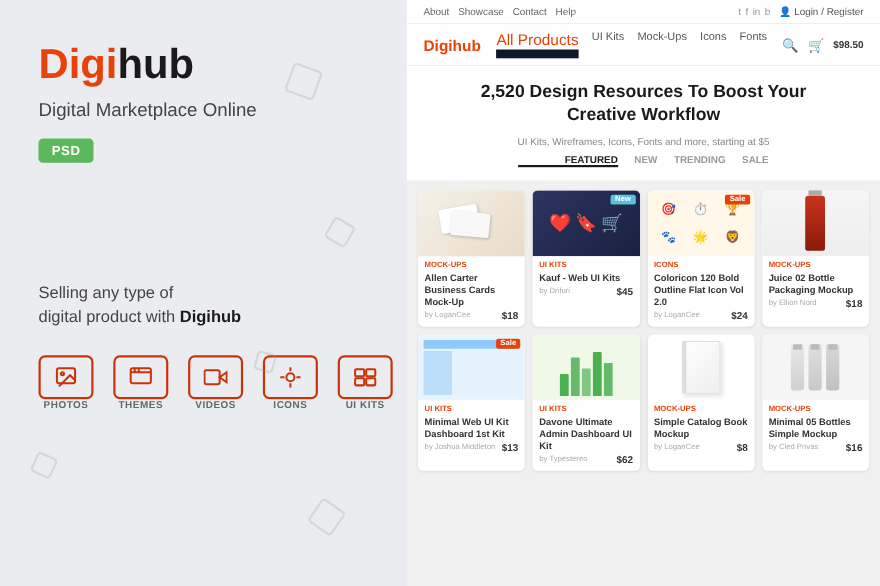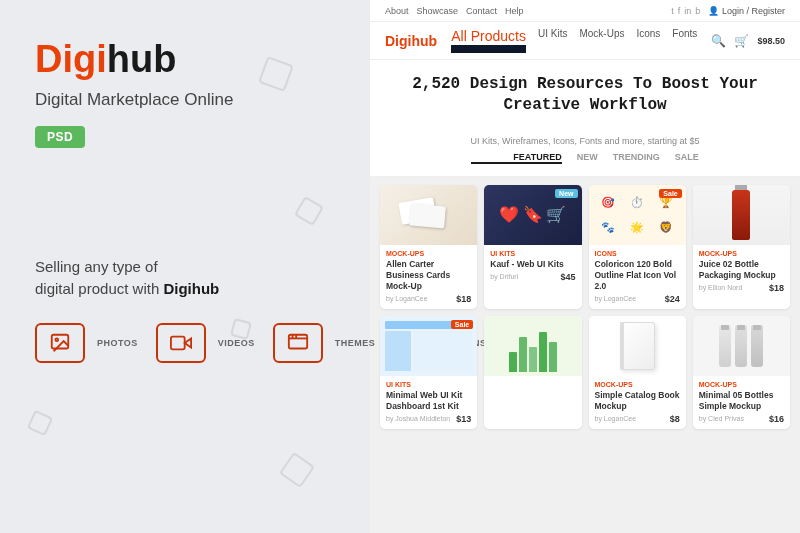--- a/index.html
+++ b/index.html
@@ -74,23 +74,23 @@
 
     .icons-row {
       display: flex;
       gap: 18px;
       margin-top: 22px;
       align-items: flex-start;
     }
 
     .icon-item {
       display: flex;
-      flex-direction: row;
-      align-items: center;
-      gap: 12px;
+      flex-direction: column;
+      align-items: center;
+      gap: 0;
     }
 
     .icon-box {
       width: 50px;
       height: 40px;
       border: 2px solid #c8340a;
       border-radius: 6px;
       display: flex;
       align-items: center;
       justify-content: center;
@@ -211,22 +211,21 @@
       padding: 14px 15px 10px;
       text-align: center;
       border-bottom: 1px solid #eee;
     }
 
     .hero-title {
       font-size: 16px;
       font-weight: 700;
       color: #1a1a1a;
       line-height: 1.3;
-      margin-bottom: 20px;
-      font-family: Liberation Mono, monospace;
+      margin-bottom: 8px;
     }
 
     .hero-sub {
       font-size: 9px;
       color: #888;
       margin-bottom: 6px;
     }
 
     .filter-tabs {
       display: flex;
@@ -382,37 +381,37 @@
           <circle cx="8.5" cy="8.5" r="1.5"></circle>
           <polyline points="21,15 16,10 5,21"></polyline>
         </svg>
       </div>
       <span class="icon-label">PHOTOS</span>
     </div>
 
     <div class="icon-item">
       <div class="icon-box">
         <svg class="icon-svg" viewBox="0 0 24 24" fill="none" stroke="#c8340a" stroke-width="2">
-          <polygon points="23,7 16,12 23,17"></polygon>
-          <rect x="1" y="5" width="15" height="14" rx="2"></rect>
-        </svg>
-      </div>
-      <span class="icon-label">VIDEOS</span>
-    </div>
-
-    <div class="icon-item">
-      <div class="icon-box">
-        <svg class="icon-svg" viewBox="0 0 24 24" fill="none" stroke="#c8340a" stroke-width="2">
           <rect x="2" y="3" width="20" height="15" rx="2"></rect>
           <line x1="2" y1="7" x2="22" y2="7"></line>
           <line x1="6" y1="3" x2="6" y2="7"></line>
           <line x1="10" y1="3" x2="10" y2="7"></line>
         </svg>
       </div>
       <span class="icon-label">THEMES</span>
+    </div>
+
+    <div class="icon-item">
+      <div class="icon-box">
+        <svg class="icon-svg" viewBox="0 0 24 24" fill="none" stroke="#c8340a" stroke-width="2">
+          <polygon points="23,7 16,12 23,17"></polygon>
+          <rect x="1" y="5" width="15" height="14" rx="2"></rect>
+        </svg>
+      </div>
+      <span class="icon-label">VIDEOS</span>
     </div>
 
     <div class="icon-item">
       <div class="icon-box">
         <svg class="icon-svg" viewBox="0 0 24 24" fill="none" stroke="#c8340a" stroke-width="2">
           <circle cx="12" cy="12" r="4"></circle>
           <line x1="12" y1="2" x2="12" y2="6"></line>
           <line x1="12" y1="18" x2="12" y2="22"></line>
           <line x1="2" y1="12" x2="6" y2="12"></line>
           <line x1="18" y1="12" x2="22" y2="12"></line>
@@ -590,20 +589,28 @@
     <div class="product-thumb thumb-6">
       <div style="width:100%;height:100%;background:#f0f8e8;display:flex;align-items:flex-end;padding:4px;gap:2px;justify-content:center;">
       <div style="width:8px;height:20px;background:#4caf50;border-radius:1px 1px 0 0;"></div>
       <div style="width:8px;height:35px;background:#66bb6a;border-radius:1px 1px 0 0;"></div>
       <div style="width:8px;height:25px;background:#81c784;border-radius:1px 1px 0 0;"></div>
       <div style="width:8px;height:40px;background:#4caf50;border-radius:1px 1px 0 0;"></div>
       <div style="width:8px;height:30px;background:#66bb6a;border-radius:1px 1px 0 0;"></div>
     </div>
 
     </div>
+    <div class="product-info">
+      <div class="product-category">UI KITS</div>
+      <div class="product-name">Davone Ultimate Admin Dashboard UI Kit</div>
+      <div class="product-footer">
+        <span class="product-author">by Typestereo</span>
+        <span class="product-price">$62</span>
+      </div>
+    </div>
   </div>
         <div class="product-card">
     <div class="product-thumb thumb-7">
       <div style="width:100%;height:100%;background:#fff;display:flex;align-items:center;justify-content:center;">
       <div style="width:35px;height:48px;background:linear-gradient(135deg,#fff,#eee);border:1px solid #ddd;box-shadow:2px 2px 4px rgba(0,0,0,0.1);border-radius:1px 2px 2px 1px;position:relative;">
         <div style="width:3px;height:100%;background:#ddd;position:absolute;left:0;top:0;border-radius:1px 0 0 1px;"></div>
       </div>
     </div>
 
     </div>

